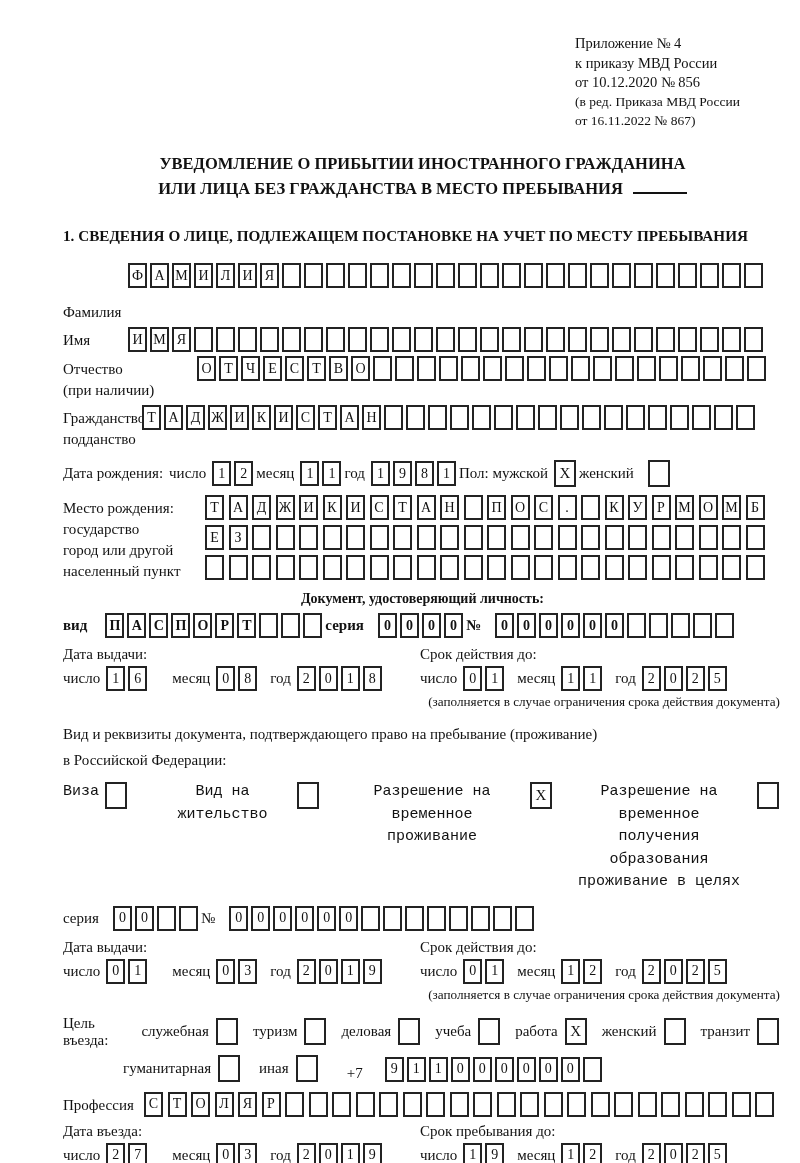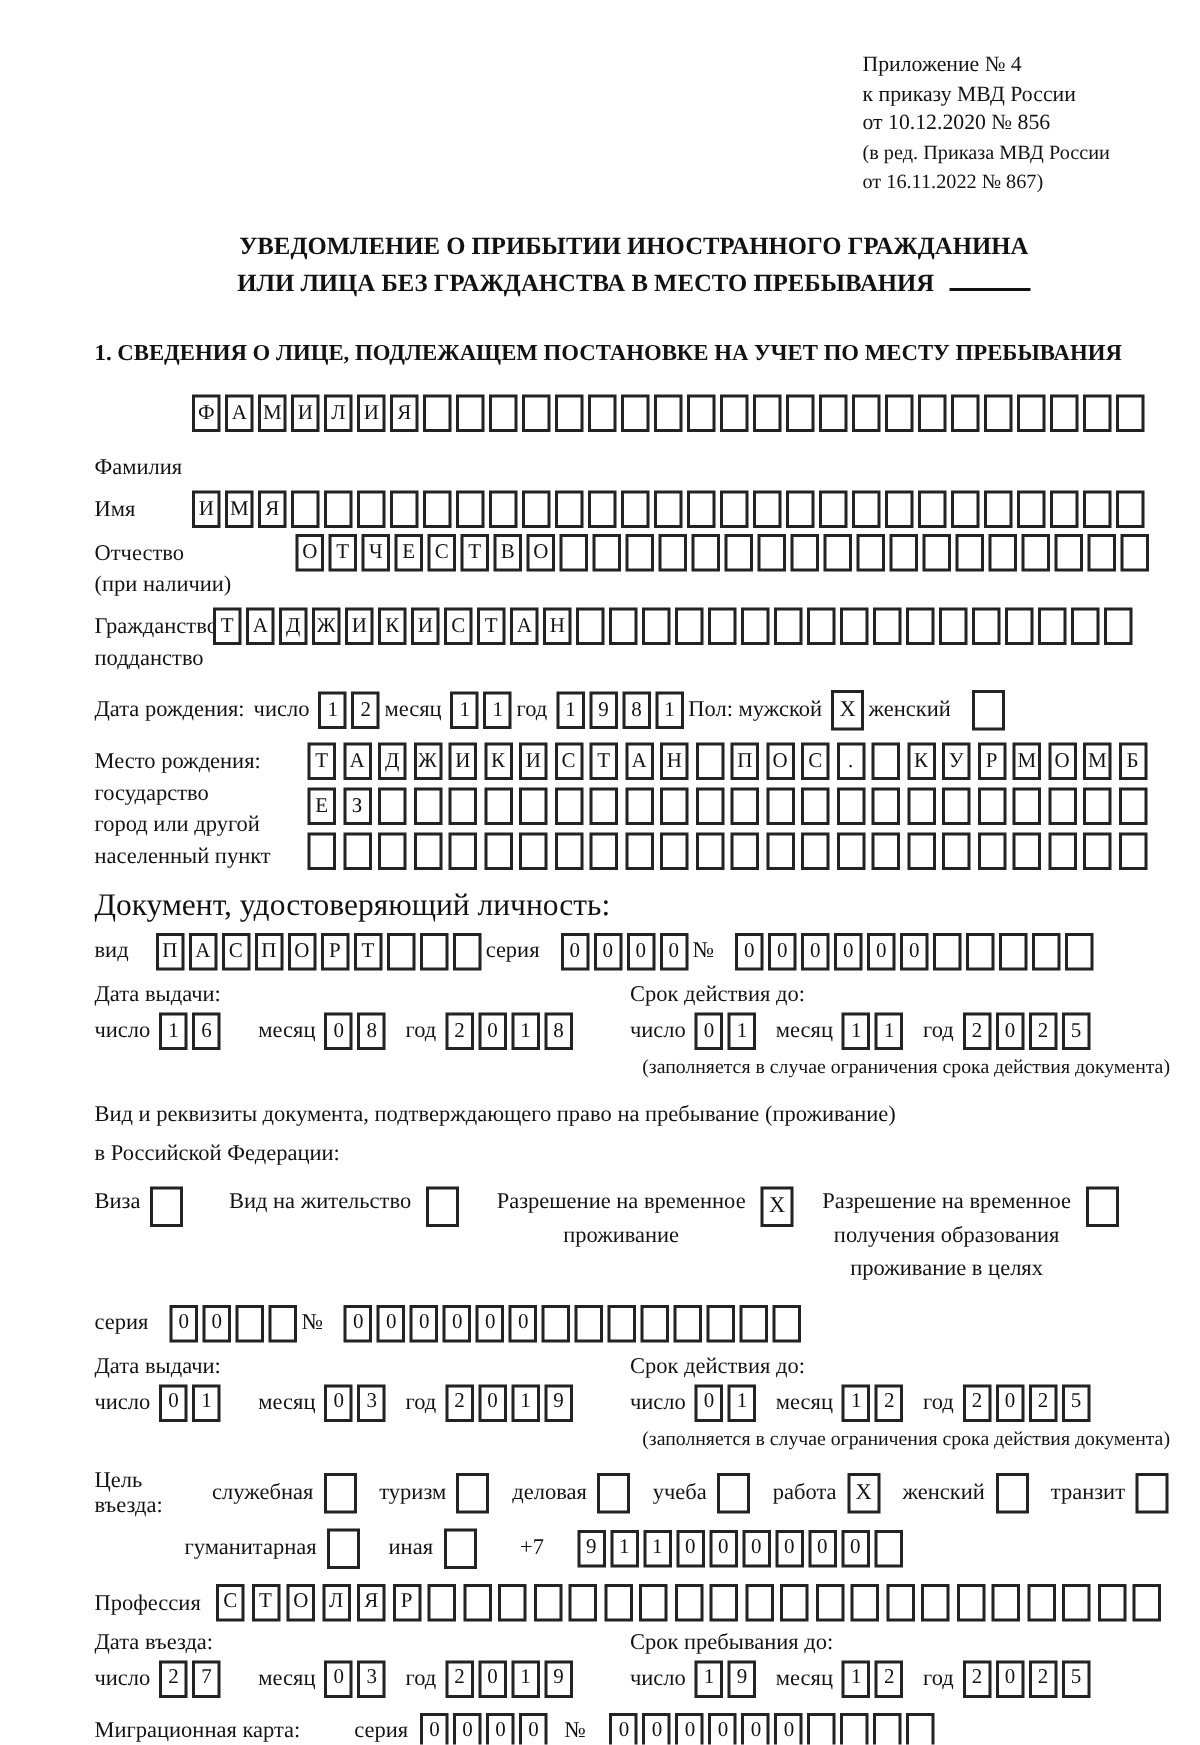--- a/index.html
+++ b/index.html
@@ -41,43 +41,43 @@
   .w-patron{width:134px;}
   .w-citizen{width:79px;}
   .w-birthplace{width:142px;}
   .w-prof{width:81px;}
   .stack>div{margin-bottom:5px;}
 
   .flow{display:flex;align-items:center;font-size:15px;margin:10px 0 8px;}
   .flow .t{margin:0 6px 0 0;}
   .gap8{margin-left:8px;} .gap12{margin-left:12px;} .gap16{margin-left:16px;} .gap22{margin-left:22px;} .gap28{margin-left:28px;}
 
-  .center-h{font-weight:normal;font-size:21px;margin:6px 0 6px;}
+  .center-h{font-weight:bold;font-size:14px;text-align:center;margin:6px 0 6px;}
 
   
   .dates{display:flex;margin:6px 0 2px;}
   .d-left{flex:0 0 357px;}
   .d-right{flex:1;}
   .d-title{text-align:left;font-size:15px;margin-bottom:3px;}
   .d-grp{display:flex;align-items:center;font-size:15px;}
   .d-grp .t{margin-right:6px;}
   .d-grp .cells{margin-right:10px;}
   .note{font-size:13.2px;text-align:right;margin-top:3px;padding-right:2px;}
 
   .para{font-size:15px;line-height:1.7;margin-top:12px;}
 
   .cb-row{display:flex;align-items:flex-start;margin:8px 0 12px;}
   .cb-item{display:flex;align-items:flex-start;font-size:15px;}
   .cb-item .cells{margin-left:10px;margin-top:1px;}
-  .cb-lbl{text-align:center;line-height:1.5;}
+  .cb-lbl{text-align:center;line-height:1.5;font-family:Liberation Mono, monospace;}
 
   .purpose-row{display:flex;align-items:center;font-size:15px;column-gap:12px;margin:12px 0 6px;flex-wrap:nowrap;}
   .opt{display:flex;align-items:center;}
   .opt .cells{margin-left:7px;}
-  .purpose-row2{margin:0 0 10px 60px;column-gap:16px;}
+  .purpose-row2{margin:0 0 10px 60px;column-gap:16px;align-items:flex-end;}
   .phone-lbl{margin-left:22px;}
   .prefix{margin-left:10px;margin-right:6px;}
 
   .mig-row{display:flex;align-items:center;font-size:15px;margin:10px 0 8px;}
   .mig-row .t{margin-right:8px;}
 </style>
 </head>
 <body>
 
 <div class="page">
@@ -355,21 +355,21 @@
           <span class="cell"></span>
           <span class="cell"></span>
           <span class="cell"></span>
           <span class="cell"></span>
         </div>
     </div>
   </div>
 
   <div class="center-h">Документ, удостоверяющий личность:</div>
 
-  <div class="flow" style="margin-top:2px;">
+  <div class="flow" style="margin-top:2px;font-weight:bold;">
     <span class="t">вид</span>
     <span class="cells gap12">
         <span class="cell">П</span>
         <span class="cell">А</span>
         <span class="cell">С</span>
         <span class="cell">П</span>
         <span class="cell">О</span>
         <span class="cell">Р</span>
         <span class="cell">Т</span>
         <span class="cell"></span>

